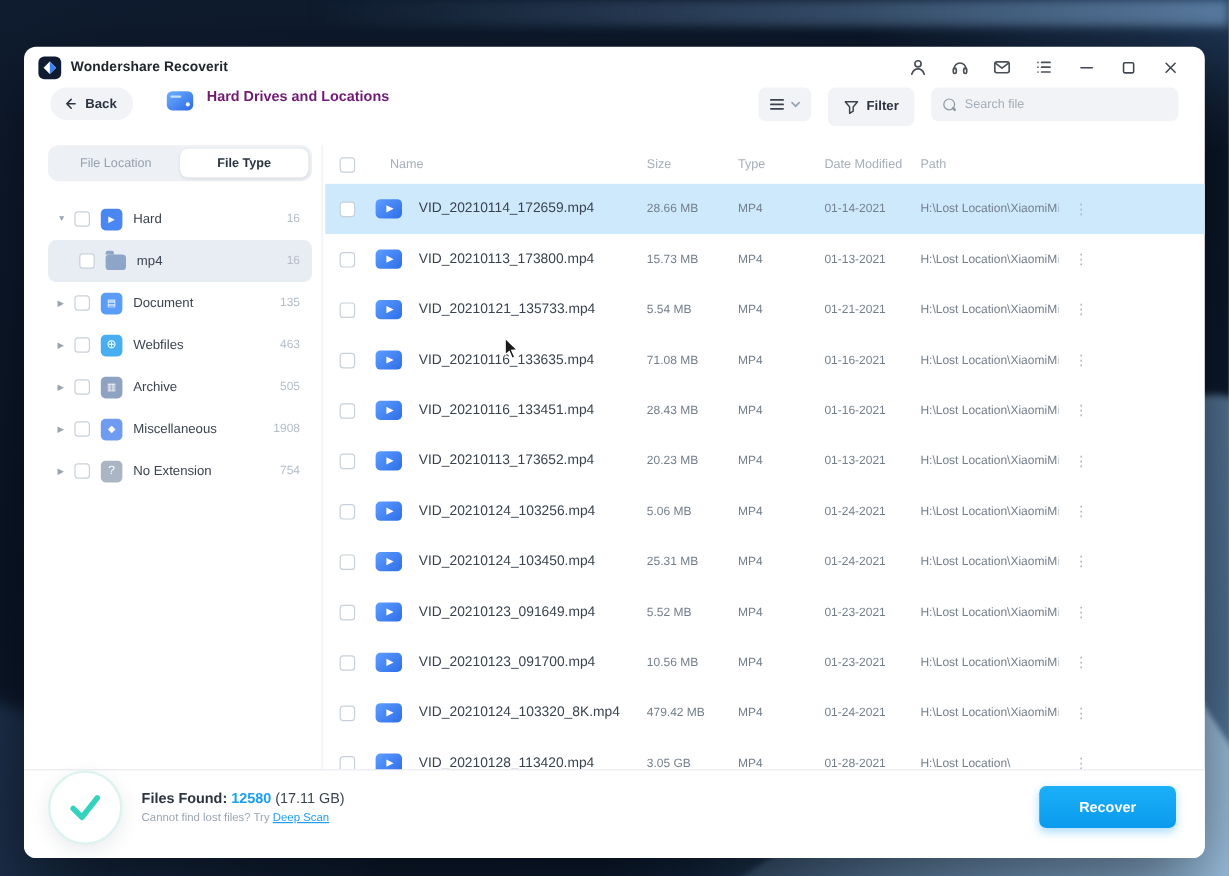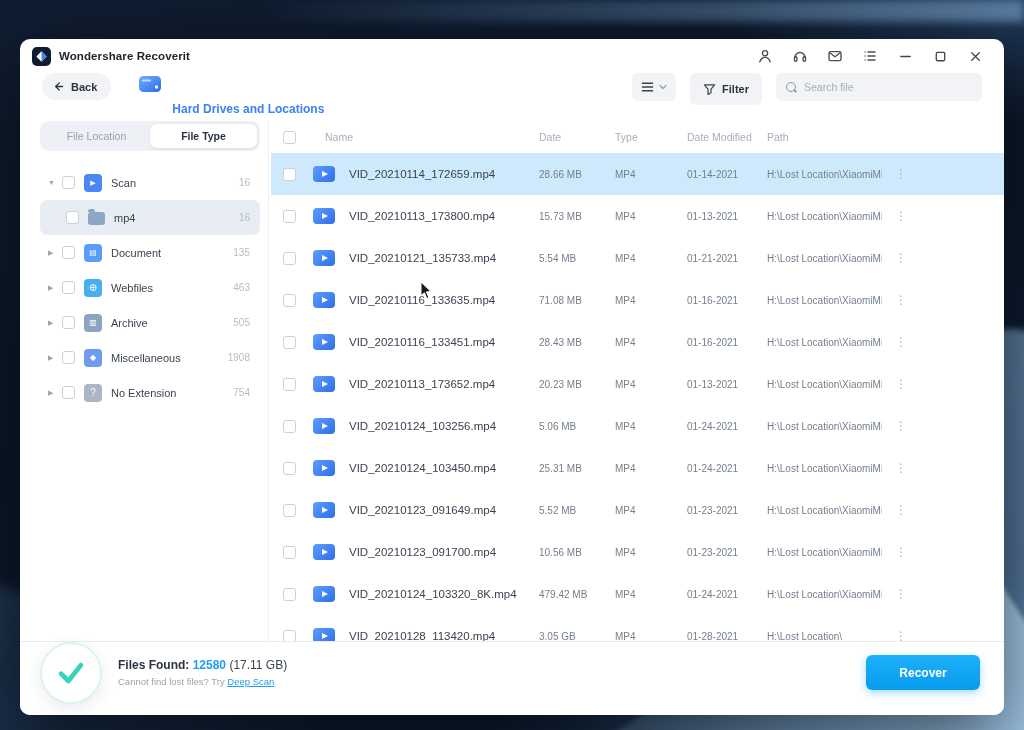--- a/index.html
+++ b/index.html
@@ -38,21 +38,21 @@
   .app-title { font-size:11.5px; font-weight:bold; color:#20262e; letter-spacing:.1px; }
   .tb-spacer { flex:1; }
   .tb-ic { width:30px; height:26px; display:flex; align-items:center; justify-content:center; cursor:pointer; margin-left:5px; }
   .tb-ic svg { display:block; }
 
   
   .toolbar { height:46px; display:flex; padding:0 22px 0 22px; flex:none; }
   .back-btn { display:flex; align-items:center; gap:6px; background:#f1f3f6; border-radius:15px;
               height:27px; padding:0 14px 0 10px; font-size:11px; font-weight:bold; color:#2b3440; cursor:pointer; }
   .drive-ic { margin-left:26px; margin-right:9px; display:flex; }
-  .loc-title { font-size:12px; font-weight:bold; color:#3b82f6;margin-top:29px; }
+  .loc-title { font-size:12px; font-weight:bold; color:#701a75; }
   .tool-spacer { flex:1; }
   .view-btn { display:flex; align-items:center; gap:5px; background:#f1f3f6; border-radius:6px;
               height:28px; padding:0 9px; cursor:pointer; margin-right:14px; color:#3c434c; }
   .filter-btn { display:flex; align-items:center; gap:6px; background:#f1f3f6; border-radius:6px;
               height:28px; padding:16px 13px; cursor:pointer; font-size:11px; font-weight:bold; color:#2b3440; margin-right:14px; }
   .search-box { display:flex; align-items:center; gap:7px; background:#f1f3f6; border-radius:6px;
               height:28px; width:206px; padding:0 10px; }
   .search-glass { width:11px; height:11px; position:relative; flex:none; }
   .search-glass::before { content:""; position:absolute; width:8px; height:8px; border:1.5px solid #8d98a5; border-radius:50%; left:0; top:0; }
   .search-glass::after { content:""; position:absolute; width:1.6px; height:4px; background:#8d98a5; left:8px; top:7.5px; transform:rotate(-45deg); border-radius:1px; }
@@ -232,21 +232,21 @@
     <aside class="sidebar">
       <div class="tabs">
         <span class="tab">File Location</span>
         <span class="tab active">File Type</span>
       </div>
       <div id="sb-list">
           <div class="sb-item">
     <span class="sb-arrow">▼</span>
     <span class="sb-check"></span>
     <span class="sb-icon" style="background: rgb(74, 135, 245); font-size: 7px;">▶</span>
-    <span class="sb-label">Scan</span>
+    <span class="sb-label">Hard</span>
     <span class="sb-count">16</span>
   </div>
           <div class="sb-item selected child">
 
     <span class="sb-check"></span>
     <span class="sb-icon folder"></span>
     <span class="sb-label">mp4</span>
     <span class="sb-count">16</span>
   </div>
           <div class="sb-item">
@@ -284,21 +284,21 @@
     <span class="sb-label">No Extension</span>
     <span class="sb-count">754</span>
   </div>
         </div>
     </aside>
 
     <main class="main">
       <div class="t-head">
         <span class="cb"></span>
         <span class="h h-name">Name</span>
-        <span class="h">Date</span>
+        <span class="h">Size</span>
         <span class="h">Type</span>
         <span class="h">Date Modified</span>
         <span class="h">Path</span>
       </div>
       <div class="t-body" id="t-body">
           <div class="t-row selected">
     <span class="cb"></span>
     <span class="vid"></span>
     <span class="c-name">VID_20210114_172659.mp4</span>
     <span class="c-size">28.66 MB</span>

